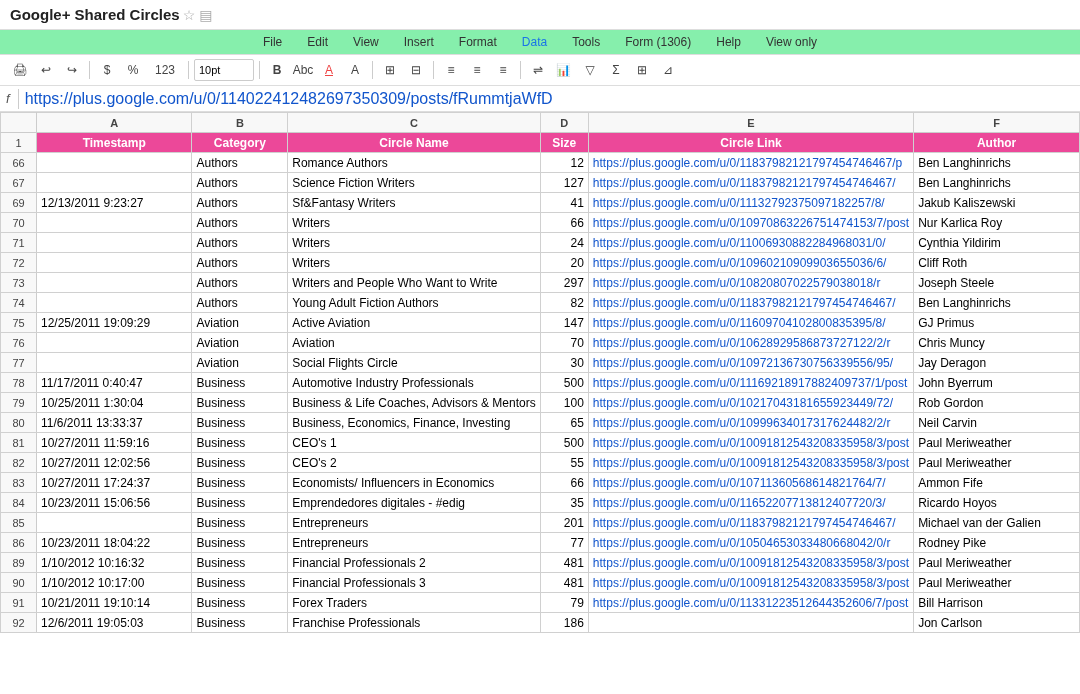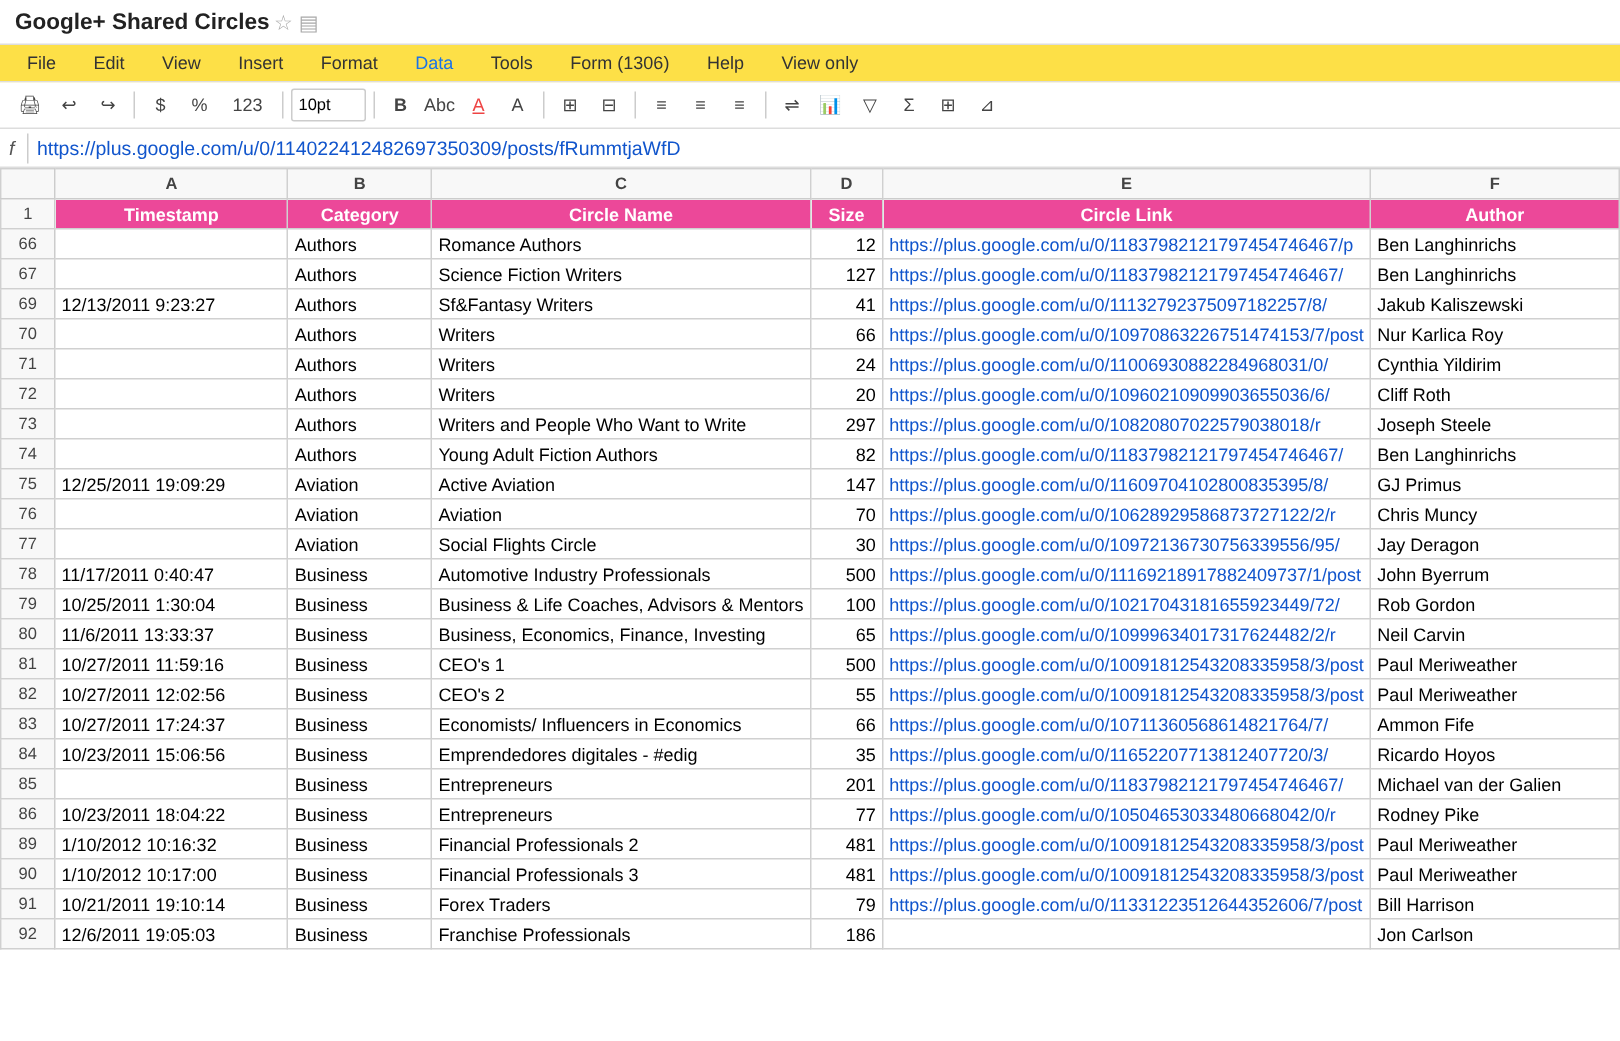--- a/index.html
+++ b/index.html
@@ -14,23 +14,24 @@
       border-bottom: 1px solid #ddd;
     }
     .title-text { font-size: 15px; font-weight: bold; color: #222; margin-right: 3px; }
     .title-icon { color: #aaa; font-size: 14px; margin-right: 4px; cursor: pointer; }
 
     
     .menu-bar {
       display: flex;
       align-items: center;
       padding: 2px 10px;
-      background: #fde047;
+      background: #86efac;
       border-bottom: 1px solid #ddd;
       gap: 9px;
+      justify-content: center;
     }
     .menu-item {
       padding: 3px 8px;
       font-size: 12px;
       color: #333;
       cursor: pointer;
     }
     .menu-item.active { color: #1a73e8; }
 
     
@@ -54,36 +55,36 @@
       color: #444;
       font-size: 12px;
       border-radius: 2px;
     }
     .toolbar-sep { width: 1px; height: 18px; background: #ccc; margin: 0 3px; }
     .toolbar-input {
       border: 1px solid #ccc;
       height: 22px;
       padding: 0 4px;
       font-size: 11px;
-      width: 50px;
+      width: 60px;
       border-radius: 2px;
     }
 
     
     .formula-bar {
       display: flex;
       align-items: center;
       padding: 2px 6px;
       background: #fff;
       border-bottom: 1px solid #ddd;
       height: 26px;
     }
     .formula-icon { font-size: 13px; color: #555; margin-right: 8px; font-style: italic; }
     .formula-sep { width: 1px; height: 20px; background: #ccc; margin-right: 6px; }
-    .formula-content { font-size: 13px; color: #1155cc; }
+    .formula-content { font-size: 16px; color: #1155cc; }
 
     
     .sheet-container {
       overflow: auto;
       height: calc(100vh - 132px);
     }
     table {
       border-collapse: collapse;
       table-layout: fixed;
     }

